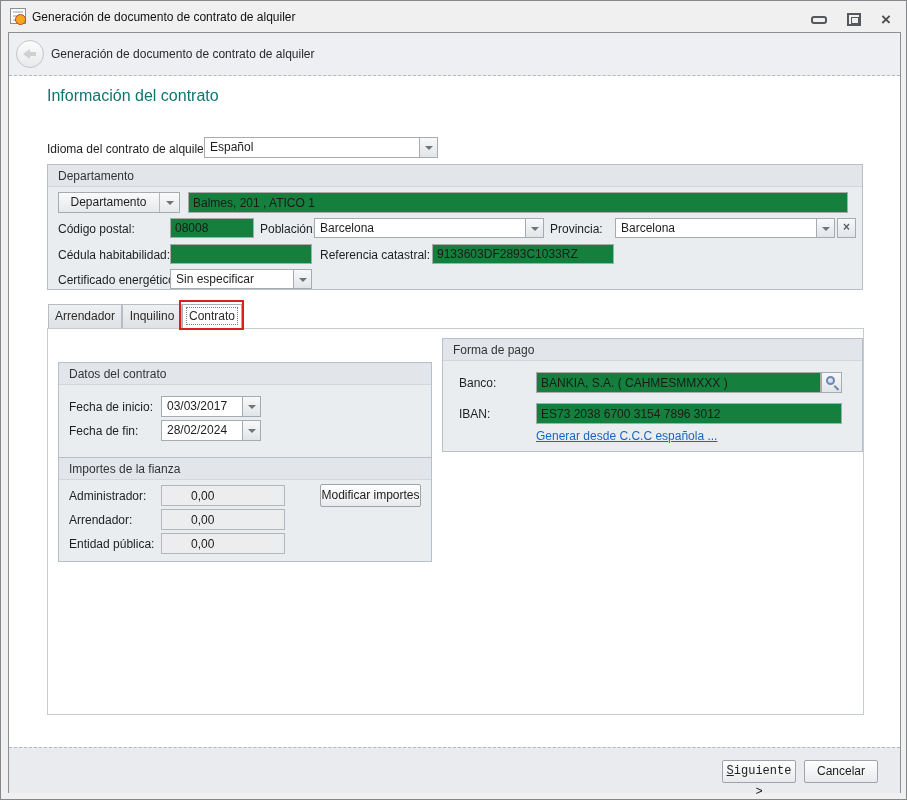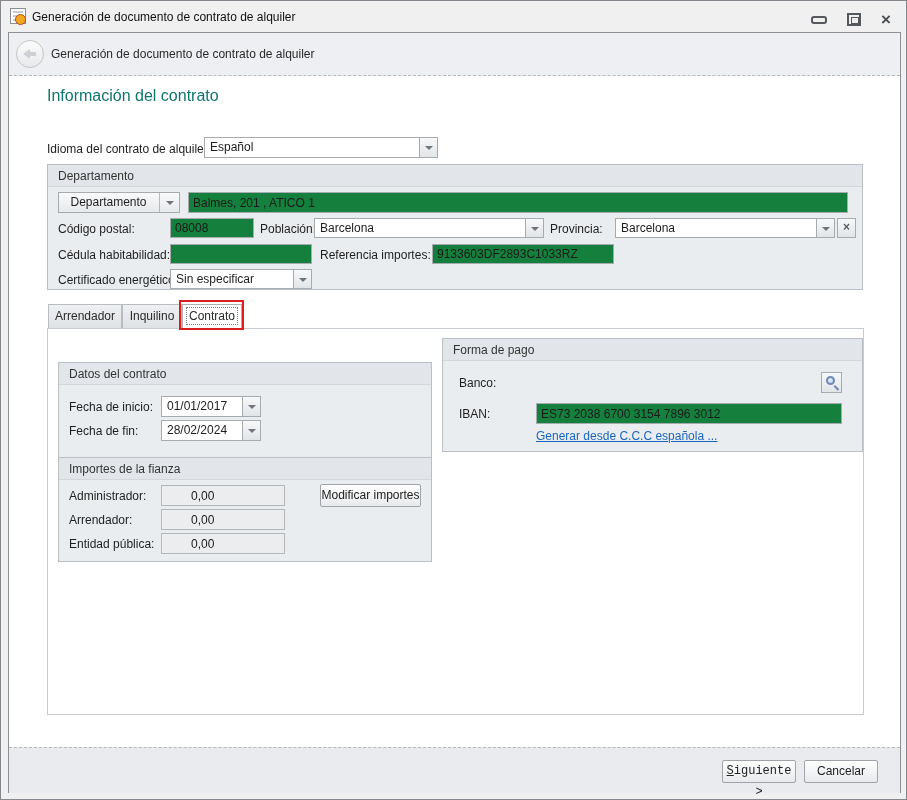--- a/index.html
+++ b/index.html
@@ -121,21 +121,21 @@
     </div>
     <div class="lbl" style="left:502px; top:57px;">Provincia:</div>
     <div class="combo" style="left:567px; top:53px; width:220px; height:20px;">
       <span class="val" style="line-height:18px;">Barcelona</span>
       <span class="dd"></span>
     </div>
     <div class="sq-btn" style="left:789px; top:53px; width:19px; height:20px; line-height:17px; font-weight:bold; color:#5a5f63;"><span>×</span></div>
 
     <div class="lbl" style="left:10px; top:83px;">Cédula habitabilidad:</div>
     <input class="tx" style="left: 122px; top: 79px; width: 142px; height: 20px;" value="">
-    <div class="lbl" style="left:272px; top:83px;">Referencia importes:</div>
+    <div class="lbl" style="left:272px; top:83px;">Referencia catastral:</div>
     <input class="tx" style="left: 384px; top: 79px; width: 182px; height: 20px;" readonly="" value="9133603DF2893C1033RZ">
 
     <div class="lbl" style="left:10px; top:108px;">Certificado energético:</div>
     <div class="combo" style="left:122px; top:104px; width:142px; height:20px;">
       <span class="val" style="line-height:18px;">Sin especificar</span>
       <span class="dd"></span>
     </div>
   </div>
 
   <div class="tab" style="left:47px; width:74px;">
@@ -148,33 +148,34 @@
     <span class="tab-lbl">Contrato</span>
   </div>
   <div class="annot"></div>
 
   <div class="tabpage">
 
     <div class="grp" style="left:10px; top:9px; width:374px; height:114px;margin-top:24px;">
       <div class="grp-cap">Datos del contrato</div>
       <div class="lbl" style="left:10px; top:37px;">Fecha de inicio:</div>
       <div class="combo" style="left:102px; top:33px; width:100px; height:21px;">
-        <span class="val" style="line-height:19px;">01/01/2017</span>
+        <span class="val" style="line-height:19px;">03/03/2017</span>
         <span class="dd"></span>
       </div>
       <div class="lbl" style="left:10px; top:61px;">Fecha de fin:</div>
       <div class="combo" style="left:102px; top:57px; width:100px; height:21px;">
         <span class="val" style="line-height:19px;">28/02/2024</span>
         <span class="dd"></span>
       </div>
     </div>
 
     <div class="grp" style="left:394px; top:9px; width:421px; height:114px;">
       <div class="grp-cap">Forma de pago</div>
       <div class="lbl" style="left:16px; top:37px;">Banco:</div>
+      <input class="tx" style="left: 93px; top: 33px; width: 285px; height: 21px;" readonly="" value="BANKIA, S.A. ( CAHMESMMXXX )">
       <div class="sq-btn" style="left:378px; top:33px; width:21px; height:21px;">
         <span class="mag"></span>
       </div>
       <div class="lbl" style="left:16px; top:68px;">IBAN:</div>
       <input class="tx" style="left: 93px; top: 64px; width: 306px; height: 21px;" readonly="" value="ES73 2038 6700 3154 7896 3012">
       <a class="link" style="left:93px; top:90px;">Generar desde C.C.C española ...</a>
     </div>
 
     <div class="grp" style="left:10px; top:128px; width:374px; height:105px;">
       <div class="grp-cap">Importes de la fianza</div>

